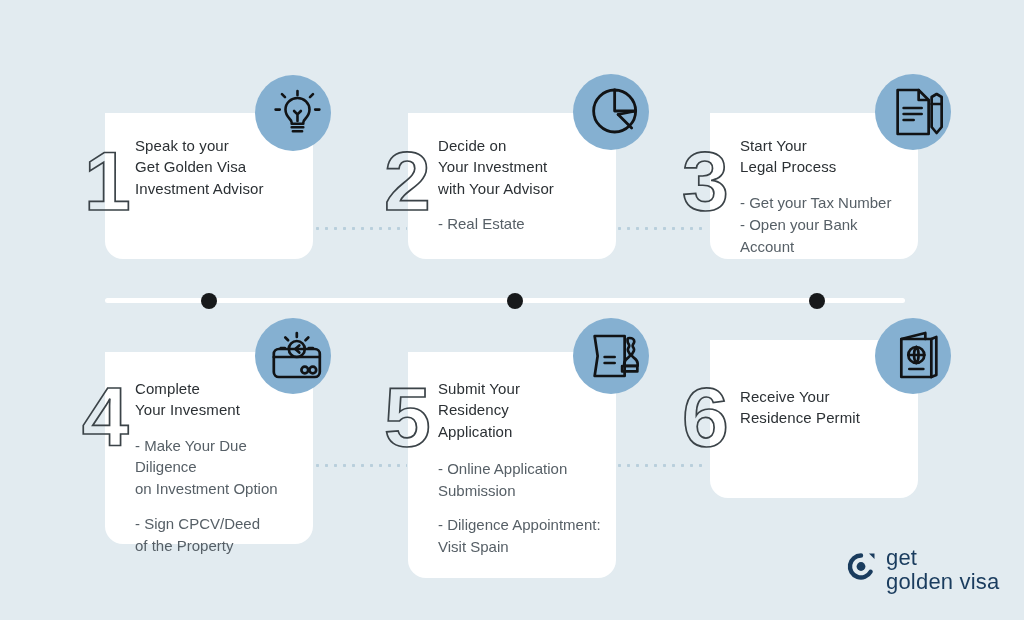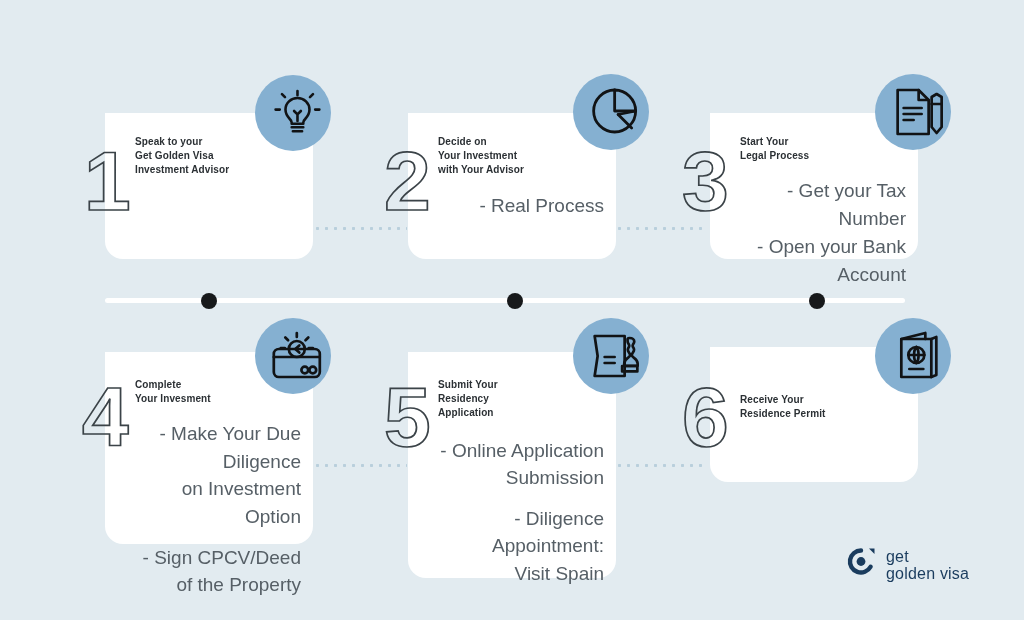--- a/index.html
+++ b/index.html
@@ -28,38 +28,37 @@
     border-radius: 0 0 18px 18px;
     box-sizing: border-box;
   }
   .card-inner {
     position: absolute;
     left: 30px;
     right: 12px;
     top: 22px;
   }
   .card-title {
-    font-size: 10px;
-    font-weight: bold;
+    font-size: 15px;
+    font-weight: normal;
     color: #2b3034;
     line-height: 1.42;
     letter-spacing: 0.1px;
     white-space: pre-line;
     margin: 0;
   }
   .card-bullets {
     margin-top: 14px;
   }
   .bullet {
-    font-size: 19px;
+    font-size: 15px;
     color: #565f66;
     line-height: 1.45;
     white-space: pre-line;
     margin-bottom: 9px;
-    text-align: right;
   }
   .bullet:last-child { margin-bottom: 0; }
 
   
   .numeral {
     position: absolute;
     font-size: 84px;
     font-weight: bold;
     line-height: 1;
     color: transparent;
@@ -116,21 +115,21 @@
     left: 845px;
     top: 546px;
     display: flex;
     align-items: center;
     gap: 9px;
   }
   .logo-mark { flex: 0 0 auto; }
   .logo-words {
     display: block;
     color: #1a3c5e;
-    font-size: 16px;
+    font-size: 22px;
     line-height: 1.08;
     letter-spacing: 0.2px;
     white-space: pre-line;
   }
 </style>
 </head>
 <body>
 
 <div class="stage">
 
@@ -162,21 +161,21 @@
       <path d="M28 6v4.2M10.3 24.6H6.1M49.9 24.6h-4.2M15.5 12.1l-3-3M40.5 12.1l3-3"></path>
     </svg>
   </div>
 
   <div class="card" style="left:408px; top:113px; width:208px; height:146px;padding-left:24px;">
     <div class="card-inner">
       <p class="card-title">Decide on
 Your Investment
 with Your Advisor</p>
       <div class="card-bullets">
-        <div class="bullet">- Real Process</div>
+        <div class="bullet">- Real Estate</div>
       </div>
     </div>
   </div>
   <div class="numeral" style="left:384px; top:139px;">2</div>
   <div class="icon-badge" style="left:573px; top:74px;">
     <svg width="58" height="58" viewBox="0 0 58 58" fill="none" stroke="#111315" stroke-width="2.8" stroke-linecap="round" stroke-linejoin="round">
       <path d="M28 7a21 21 0 1 0 21 21"></path>
       <path d="M28 7v21h21A21 21 0 0 0 28 7z"></path>
       <path d="M31.5 31.5L49 28"></path>
       <path d="M31.5 31.5L45 45"></path>
@@ -245,21 +244,21 @@
   <div class="numeral" style="left:384px; top:375px;">5</div>
   <div class="icon-badge" style="left:573px; top:318px;">
     <svg width="58" height="54" viewBox="0 0 58 54" fill="none" stroke="#111315" stroke-width="2.7" stroke-linecap="round" stroke-linejoin="round">
       <path d="M8 7h30v40H8l3-20z"></path>
       <path d="M18 28h10M18 34h10"></path>
       <path d="M43 9c2.8 0 4.6 1.6 4.6 3.6 0 1.8-1.6 2.6-1.6 4.2 0 1.6 1.4 2 1.4 4 0 2.2-2.2 3.2-2.2 5.4 0 2.6 5.8 3 5.8 8.2v2.4H37.6v-2.4c0-5.2 5.8-5.6 5.8-8.2 0-2.2-2.2-3.2-2.2-5.4 0-2 1.4-2.4 1.4-4 0-1.6-1.6-2.4-1.6-4.2C41 10.6 40.2 9 43 9z"></path>
       <path d="M35.5 37h15.2v5.4H35.5z"></path>
     </svg>
   </div>
 
-  <div class="card" style="left:710px; top:340px; width:208px; height:135px;margin-top:7px;">
+  <div class="card" style="left:710px; top:340px; width:208px; height:158px;">
     <div class="card-inner" style="top:46px;">
       <p class="card-title">Receive Your
 Residence Permit</p>
       <div class="card-bullets"></div>
     </div>
   </div>
   <div class="numeral" style="left:682px; top:375px;">6</div>
   <div class="icon-badge" style="left:875px; top:318px;">
     <svg width="54" height="56" viewBox="0 0 54 56" fill="none" stroke="#111315" stroke-width="2.7" stroke-linecap="round" stroke-linejoin="round">
       <path d="M11 11h30v38H11z"></path>

